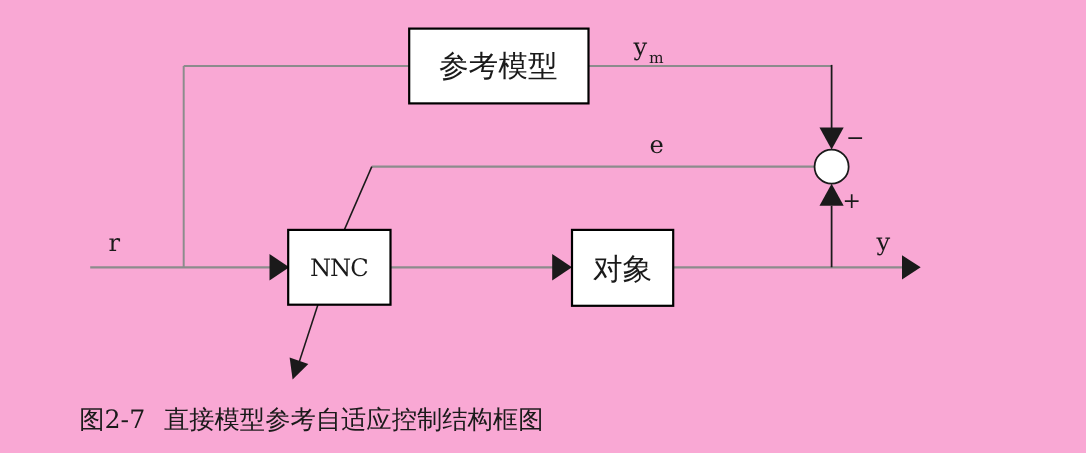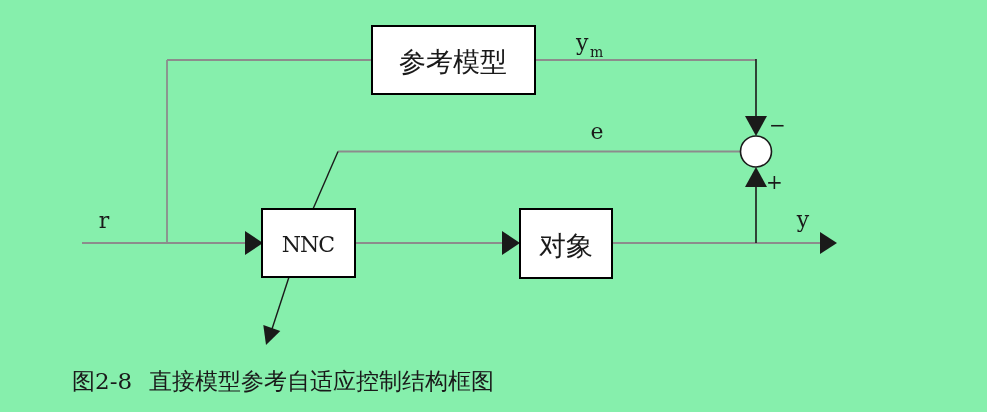--- a/index.html
+++ b/index.html
@@ -1,19 +1,19 @@
 <!DOCTYPE html>
 <html><head>
 <meta charset="utf-8">
 <style>
   html, body { margin: 0; padding: 0; background: #ffffff; }
   .canvas {
     position: relative;
     width: 987px; height: 412px;
-    background: #86efac;
+    background: #f9a8d4;
     font-family: "DejaVu Serif", serif;
     overflow: hidden;
   }
   svg text { fill: #1a1a1a; }
   .blocklabel { font-size: 27px; }
   .nnclabel   { font-size: 22px; letter-spacing: -1px; }
   .sig        { font-size: 22px; }
   .sig-small  { font-size: 14px; }
   .sign       { font-size: 20px; }
   .caption {
@@ -65,16 +65,16 @@
 
     <text x="104" y="228" text-anchor="middle" class="sig">r</text>
     <text x="576" y="50" class="sig">y</text>
     <text x="590" y="57" class="sig-small">m</text>
     <text x="597" y="139" text-anchor="middle" class="sig">e</text>
     <text x="803" y="227" text-anchor="middle" class="sig">y</text>
   </svg>
 
   
   <div class="caption">
-    <span class="cap-number">图2-8</span><span class="cap-title">直接模型参考自适应控制结构框图</span>
+    <span class="cap-number">图2-7</span><span class="cap-title">直接模型参考自适应控制结构框图</span>
   </div>
 
 </div>
 
 </body></html>

